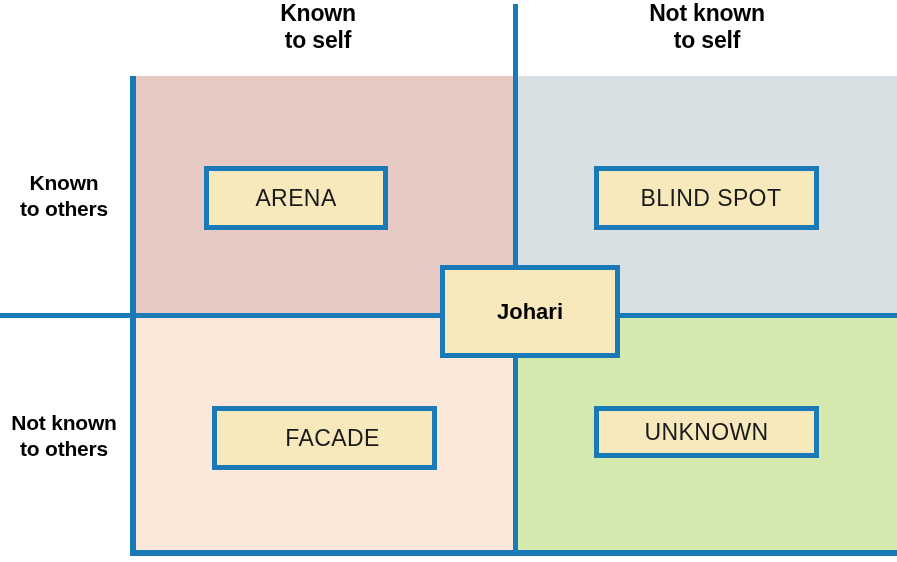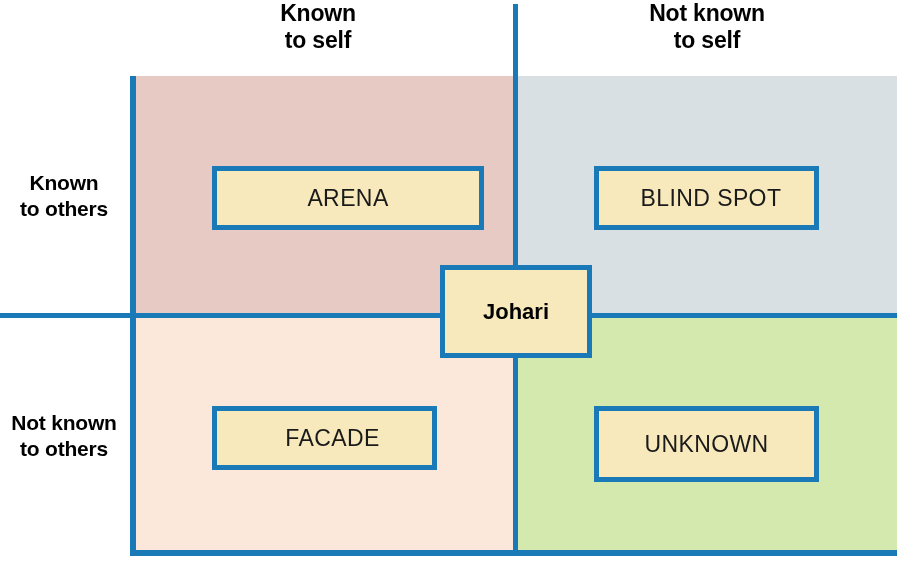--- a/index.html
+++ b/index.html
@@ -101,30 +101,30 @@
     background: #f8e9bc;
     border: 5px solid #1a7ab8;
     box-sizing: border-box;
     display: flex;
     align-items: center;
     justify-content: center;
     font-size: 23px;
     color: #1a1a1a;
     letter-spacing: 0.4px;
   }
-  #chip-arena   { left: 212px; top: 166px; width: 272px; height: 64px; }
+  #chip-arena   { left: 204px; top: 166px; width: 184px; height: 64px; }
   #chip-blind   { left: 594px; top: 166px; width: 225px; height: 64px; }
   #chip-facade  { left: 212px; top: 406px; width: 225px; height: 64px; padding-left: 16px; }
-  #chip-unknown { left: 594px; top: 406px; width: 225px; height: 76px; }
+  #chip-unknown { left: 594px; top: 406px; width: 225px; height: 52px; }
 
   
   #center-box {
     position: absolute;
     left: 440px; top: 265px;
-    width: 152px; height: 93px;
+    width: 180px; height: 93px;
     background: #f8e9bc;
     border: 5px solid #1a7ab8;
     box-sizing: border-box;
     display: flex;
     flex-direction: column;
     align-items: center;
     justify-content: center;
     font-size: 22px;
     font-weight: bold;
     color: #000000;

